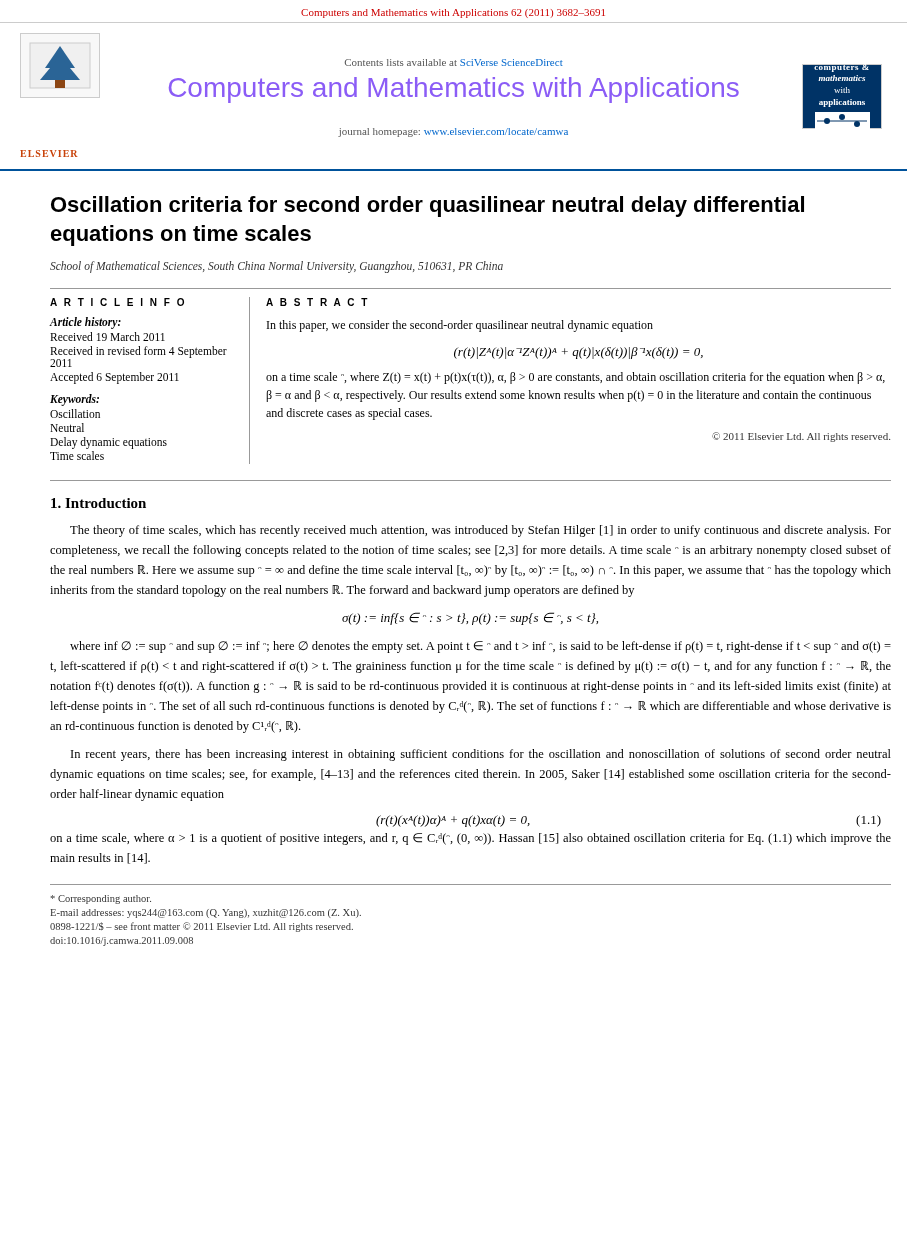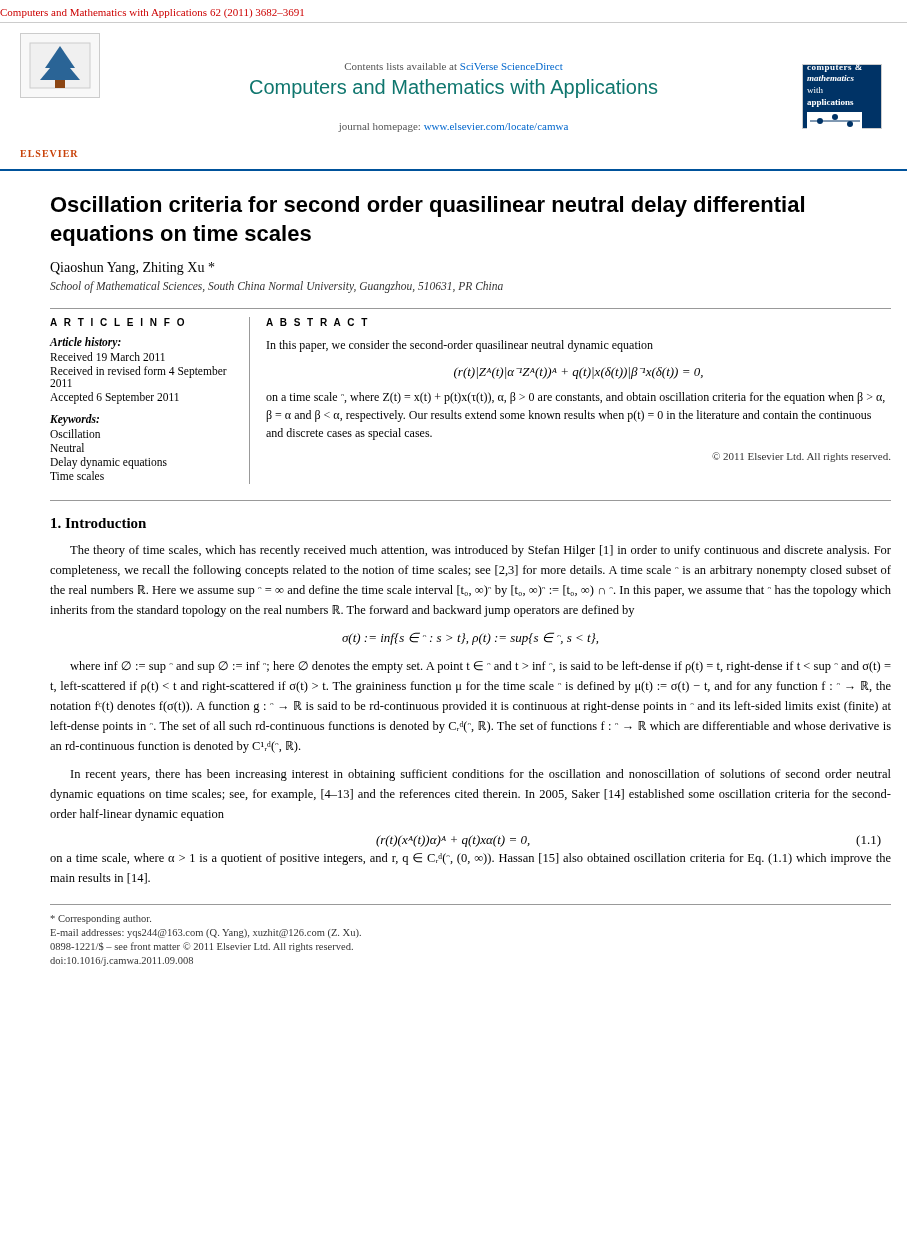--- a/index.html
+++ b/index.html
@@ -7,21 +7,21 @@
       background: #fff;
       font-family: "Times New Roman", Times, serif;
       font-size: 13px;
       color: #000;
       width: 907px;
       min-height: 1238px;
     }
 
     
     .journal-header-top {
-      text-align: left;
+      text-align: center;
       padding: 6px 0 4px;
       font-size: 11px;
       color: #c00;
       border-bottom: 1px solid #ccc;
     }
 
     
     .journal-logo-row {
       display: flex;
       align-items: center;
@@ -63,23 +63,23 @@
     .journal-title-block .contents-line {
       font-size: 11px;
       color: #555;
       margin-bottom: 4px;
     }
     .journal-title-block .contents-line a {
       color: #0066cc;
       text-decoration: none;
     }
     .journal-title-block .journal-name {
-      font-size: 20px;
+      font-size: 28px;
       font-weight: normal;
-      color: #0f766e;
+      color: #8b5cf6;
       font-family: Arial, sans-serif;
       margin-bottom: 21px;
     }
     .journal-title-block .homepage-line {
       font-size: 11px;
       color: #555;
     }
     .journal-title-block .homepage-line a {
       color: #0066cc;
       text-decoration: none;
@@ -92,21 +92,21 @@
       align-items: center;
       justify-content: center;
     }
     .journal-right-logo .right-logo-box {
       width: 80px;
       height: 65px;
       border: 1px solid #ccc;
       background: #003366;
       display: flex;
       flex-direction: column;
-      align-items: flex-start;
+      align-items: center;
       justify-content: center;
       color: #fff;
       font-size: 8px;
       text-align: center;
       padding: 4px;
       line-height: 1.3;
     }
 
     
     .article-content {
@@ -324,23 +324,20 @@
         </svg>
       </div>
     </div>
   </div>
 </div>
 
 <div class="article-content">
 
   <div class="article-title">Oscillation criteria for second order quasilinear neutral delay differential equations on time scales</div>
 
-  <div class="authors">
-    <span>Qiaoshun Yang, Zhiting Xu *</span>
-  </div>
 
   <div class="affiliation">School of Mathematical Sciences, South China Normal University, Guangzhou, 510631, PR China</div>
 
   <hr class="divider-line">
 
   <div class="info-section">
 
     <div class="article-info-col">
       <div class="col-header">A R T I C L E   I N F O</div>
 

